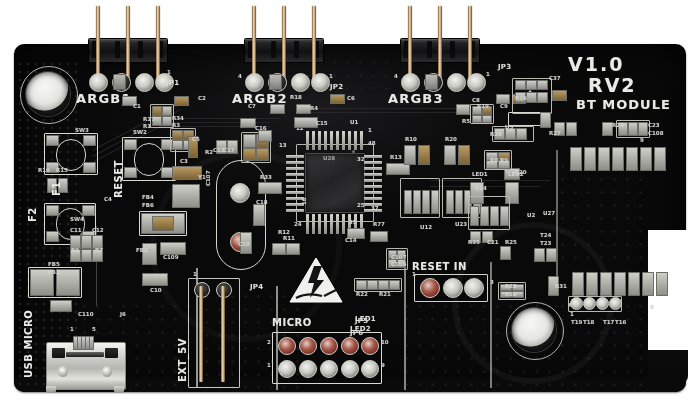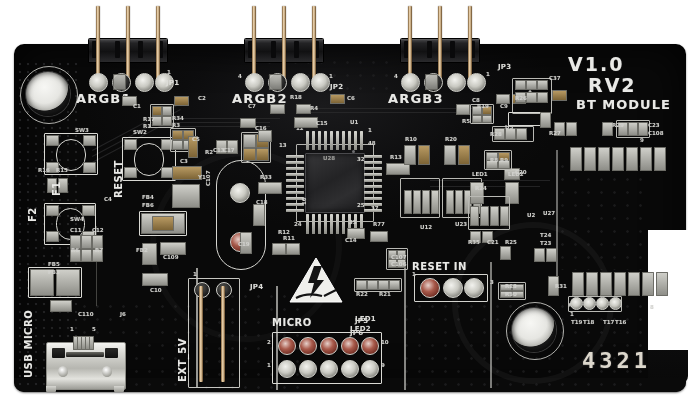--- a/index.html
+++ b/index.html
@@ -533,21 +533,20 @@
   <div class="pad-ring" style="left:361px;top:360px;width:16px;height:16px;"></div>
 
   <div class="silk md" style="left:272px;top:318px;">MICRO</div>
   <div class="silk sm" style="left:350px;top:326px;">LED2</div>
   <div class="silk sm" style="left:355px;top:316px;">LED1</div>
   <div class="silk xs" style="left:267px;top:340px;">2</div>
   <div class="silk xs" style="left:267px;top:363px;">1</div>
   <div class="silk xs" style="left:381px;top:340px;">10</div>
   <div class="silk xs" style="left:381px;top:363px;">9</div>
 
-  <div id="seg-digits" style="left:582px;top:348px;">4321</div>
 
   <div class="silk md rot90" style="left:24px;top:378px;">USB MICRO</div>
   <div class="silk md rot90" style="left:178px;top:382px;">EXT_5V</div>
   <div class="silk md rot90" style="left:114px;top:198px;">RESET</div>
   <div class="silk md rot90" style="left:52px;top:196px;">F1</div>
   <div class="silk md rot90" style="left:28px;top:222px;">F2</div>
 
   <div id="ref-layer">
       <div class="silk xs" style="left: 133px; top: 104px;">C1</div>
       <div class="silk xs" style="left: 198px; top: 96px;">C2</div>

